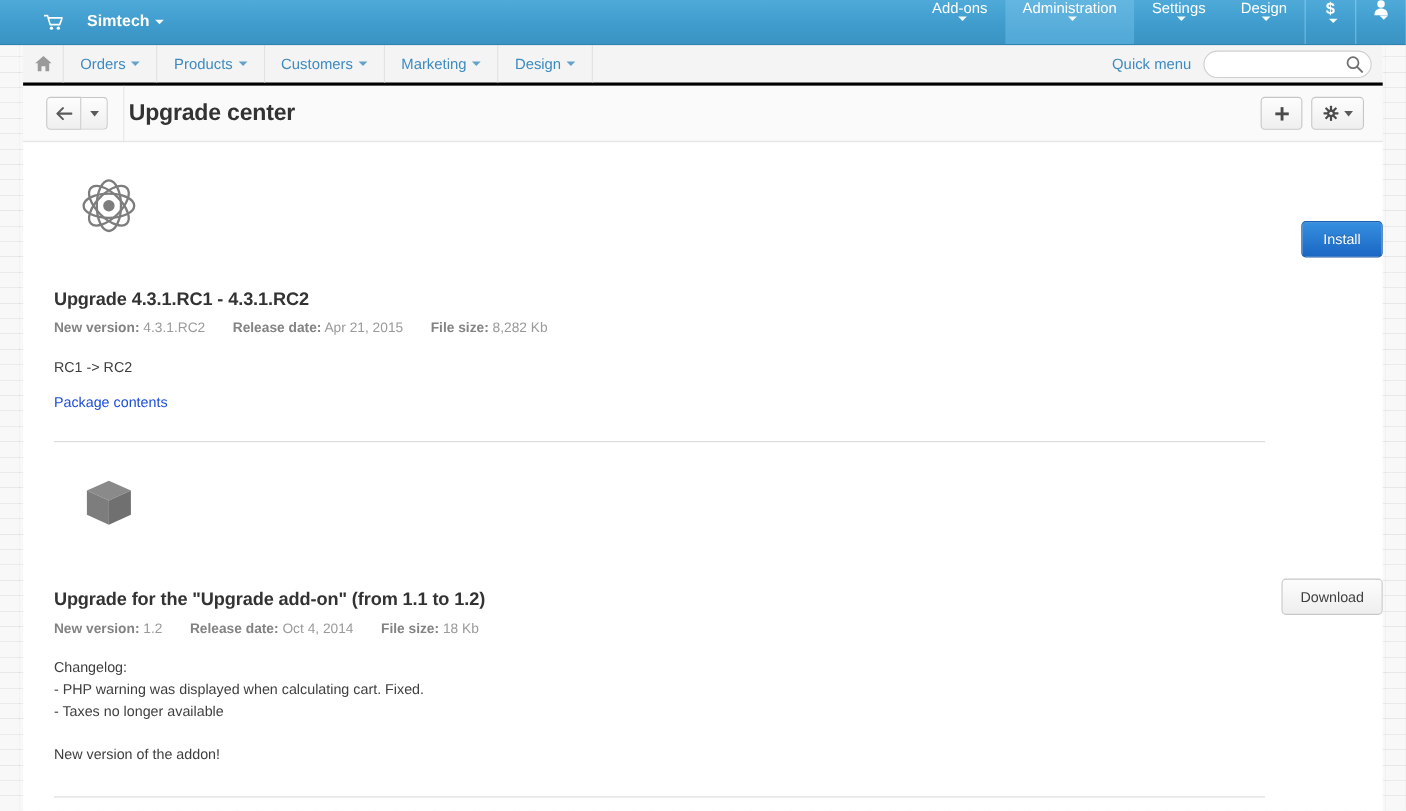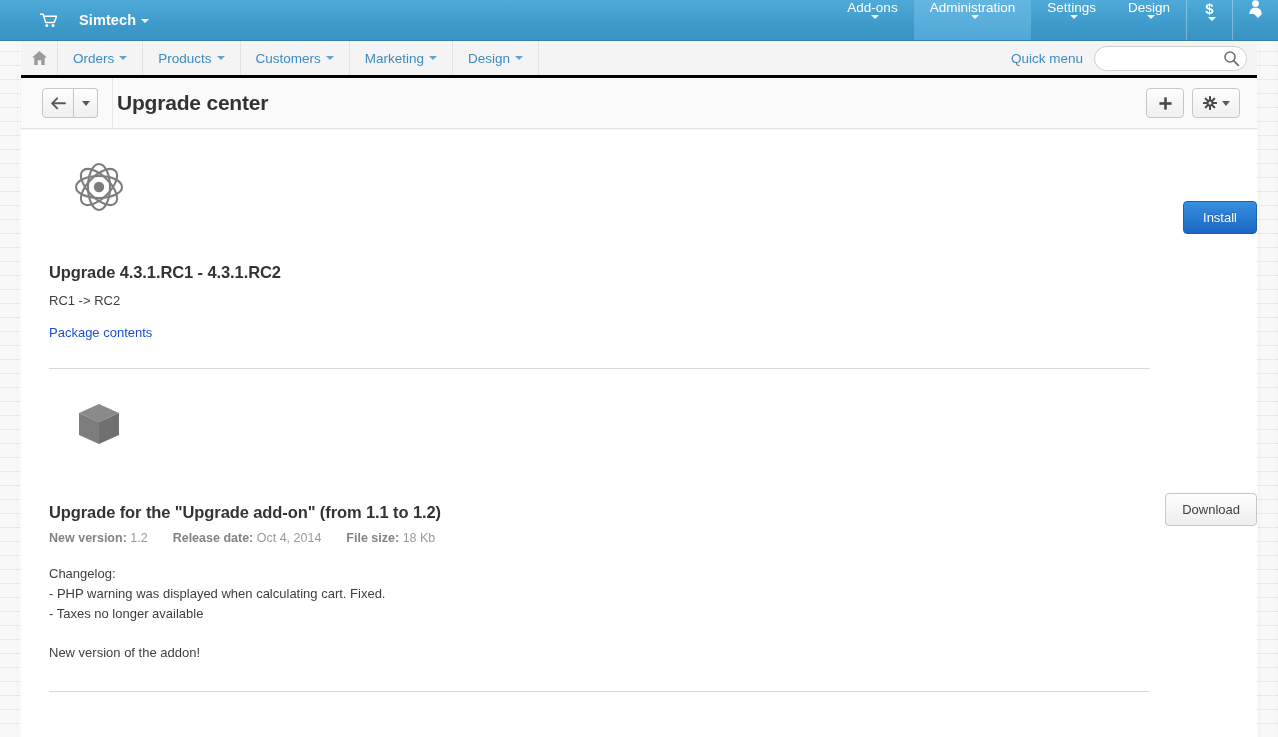--- a/index.html
+++ b/index.html
@@ -419,20 +419,30 @@
               <ellipse cx="26" cy="26" rx="23" ry="11" transform="rotate(45 26 26)"></ellipse>
               <ellipse cx="26" cy="26" rx="23" ry="11" transform="rotate(90 26 26)"></ellipse>
               <ellipse cx="26" cy="26" rx="23" ry="11" transform="rotate(135 26 26)"></ellipse>
             </g>
             <circle cx="26" cy="26" r="5.2" fill="#7d7d7d"></circle>
           </svg>
         </span>
       </div>
       <div class="item-body">
         <h2 class="item-title">Upgrade 4.3.1.RC1 - 4.3.1.RC2</h2>
+        <div class="item-meta">
+          <span class="lbl">New version:</span>
+          <span>4.3.1.RC2</span>
+          <span class="gap"></span>
+          <span class="lbl">Release date:</span>
+          <span>Apr 21, 2015</span>
+          <span class="gap"></span>
+          <span class="lbl">File size:</span>
+          <span>8,282 Kb</span>
+        </div>
         <div class="item-desc">
           <p>RC1 -&gt; RC2</p>
         </div>
         <a class="pkg-link">Package contents</a>
       </div>
       <div class="item-action">
         <button class="btn-primary">Install</button>
       </div>
     </div>
 

